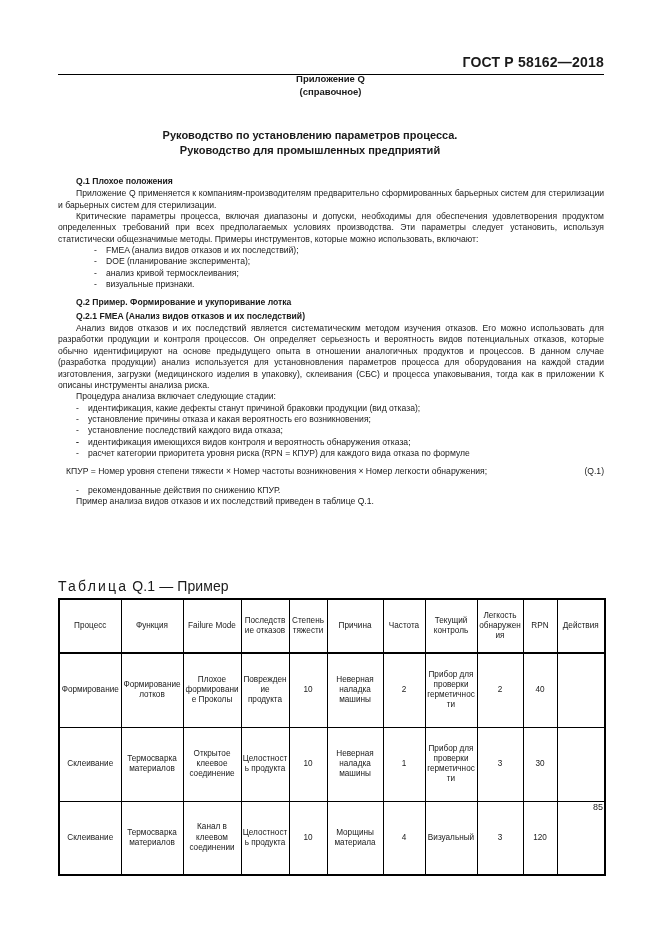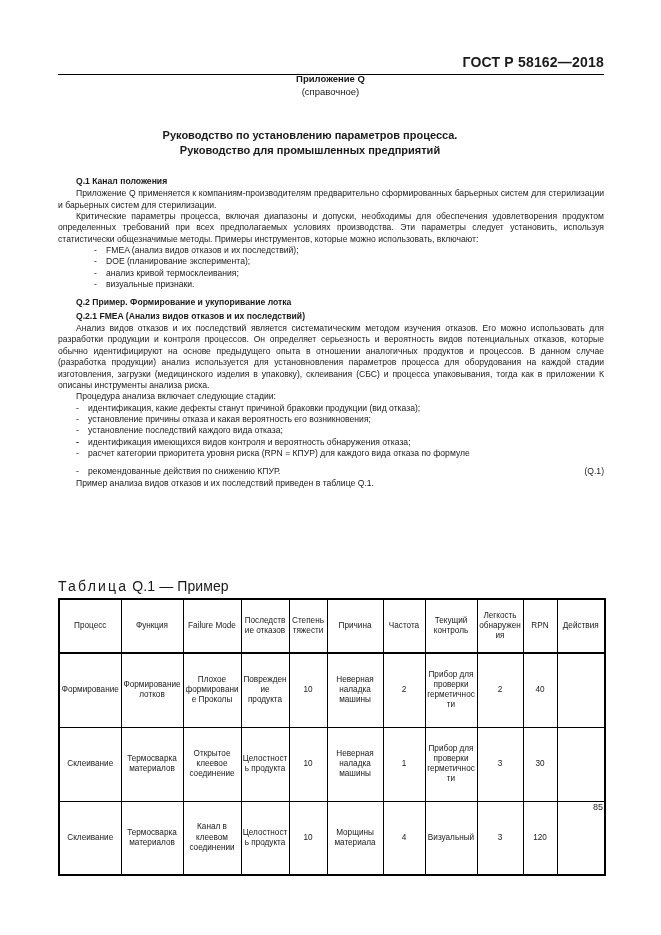--- a/index.html
+++ b/index.html
@@ -41,21 +41,21 @@
   .annex-block {
     position: absolute;
     left: 0;
     top: 72px;
     width: 661px;
     text-align: center;
     font-size: 9.5px;
     line-height: 13px;
   }
   .annex-title { font-weight: bold; }
-  .annex-sub { font-weight: normal; }
+  .annex-sub { font-weight: bold; }
 
   .main-title {
     position: absolute;
     left: 0;
     top: 128px;
     width: 620px;
     text-align: center;
     font-size: 11px;
     font-weight: bold;
     line-height: 15px;
@@ -178,42 +178,42 @@
     <div class="annex-sub">(справочное)</div>
   </div>
 
   <div class="main-title">
     <div>Руководство по установлению параметров процесса.</div>
     <div>Руководство для промышленных предприятий</div>
   </div>
 
   <div class="body-text">
 
-    <p class="h-sub first">Q.1  Канал положения</p>
+    <p class="h-sub first">Q.1  Плохое положения</p>
     <p class="para">Приложение Q применяется к компаниям-производителям предварительно сформированных барьерных систем для стерилизации и барьерных систем для стерилизации.</p>
     <p class="para">Критические параметры процесса, включая диапазоны и допуски, необходимы для обеспечения удовлетворения продуктом определенных требований при всех предполагаемых условиях производства. Эти параметры следует установить, используя статистически общезначимые методы. Примеры инструментов, которые можно использовать, включают:</p>
 
     <p class="dash-item"><span class="dash">-</span><span>FMEA (анализ видов отказов и их последствий);</span></p>
     <p class="dash-item"><span class="dash">-</span><span>DOE (планирование эксперимента);</span></p>
     <p class="dash-item"><span class="dash">-</span><span>анализ кривой термосклеивания;</span></p>
     <p class="dash-item"><span class="dash">-</span><span>визуальные признаки.</span></p>
 
     <p class="h-sub">Q.2  Пример. Формирование и укупоривание лотка</p>
     <p class="h-sub" style="margin-top:2px !important;">Q.2.1  FMEA (Анализ видов отказов и их последствий)</p>
     <p class="para">Анализ видов отказов и их последствий является систематическим методом изучения отказов. Его можно использовать для разработки продукции и контроля процессов. Он определяет серьезность и вероятность видов потенциальных отказов, которые обычно идентифицируют на основе предыдущего опыта в отношении аналогичных продуктов и процессов. В данном случае (разработка продукции) анализ используется для установновления параметров процесса для оборудования на каждой стадии изготовления, загрузки (медицинского изделия в упаковку), склеивания (СБС) и процесса упаковывания, тогда как в приложении К описаны инструменты анализа риска.</p>
     <p class="para">Процедура анализа включает следующие стадии:</p>
 
     <p class="dash-item2"><span class="dash">-</span><span>идентификация, какие дефекты станут причиной браковки продукции (вид отказа);</span></p>
     <p class="dash-item2"><span class="dash">-</span><span>установление причины отказа и какая вероятность его возникновения;</span></p>
     <p class="dash-item2"><span class="dash">-</span><span>установление последствий каждого вида отказа;</span></p>
     <p class="dash-item2"><span class="dash">-</span></p>
     <p class="dash-item2"><span class="dash">-</span><span>идентификация имеющихся видов контроля и вероятность обнаружения отказа;</span></p>
     <p class="dash-item2"><span class="dash">-</span><span>расчет категории приоритета уровня риска (RPN = КПУР) для каждого вида отказа по формуле</span></p>
 
-    <p class="formula-line"><span class="formula-num">(Q.1)</span></p>
+    <p class="formula-line"><span>КПУР = Номер уровня степени тяжести × Номер частоты возникновения × Номер легкости обнаружения;</span><span class="formula-num">(Q.1)</span></p>
 
     <p class="dash-item2"><span class="dash">-</span><span>рекомендованные действия по снижению КПУР.</span></p>
     <p class="para">Пример анализа видов отказов и их последствий приведен в таблице Q.1.</p>
   </div>
 
   <div class="table-caption">
     <span class="tword">Таблица</span>&nbsp;<span>Q.1 — Пример</span>
   </div>
 
   <table class="fmea">

